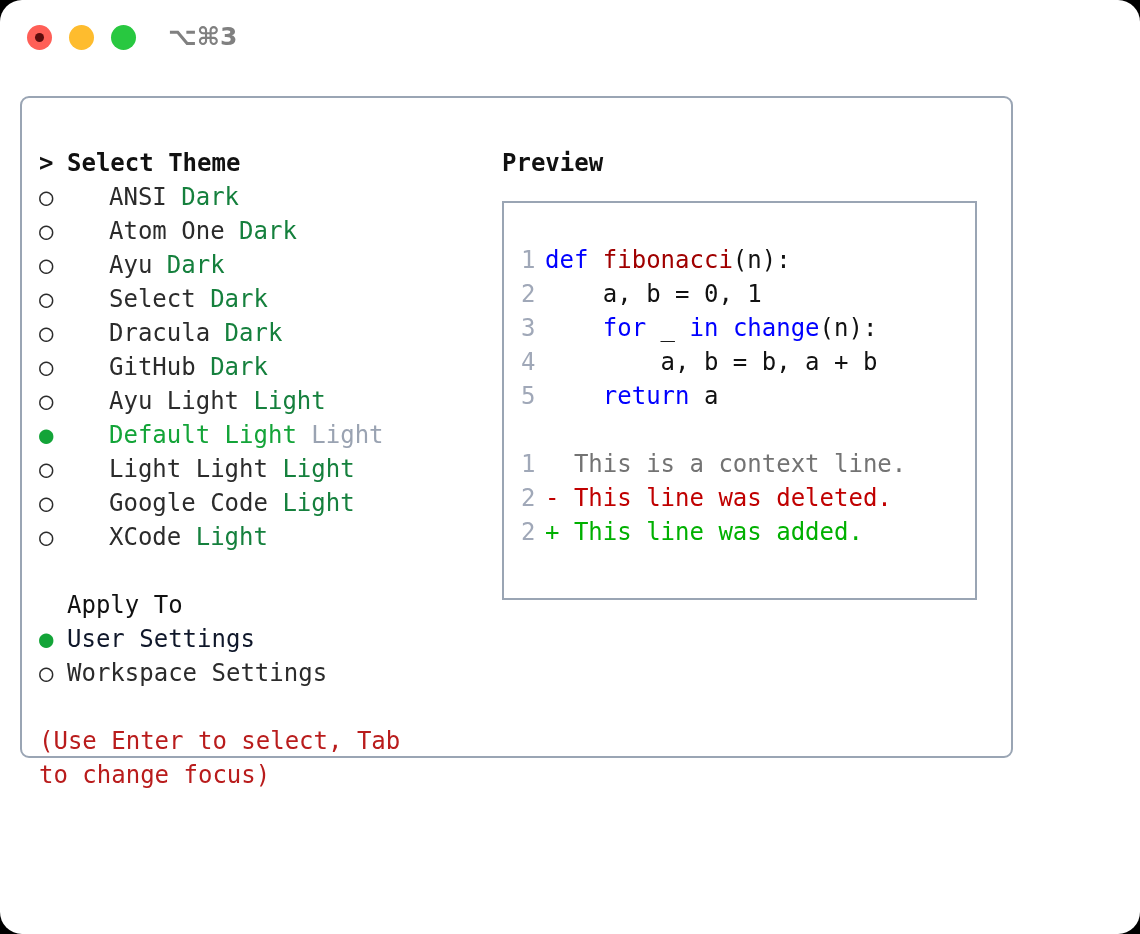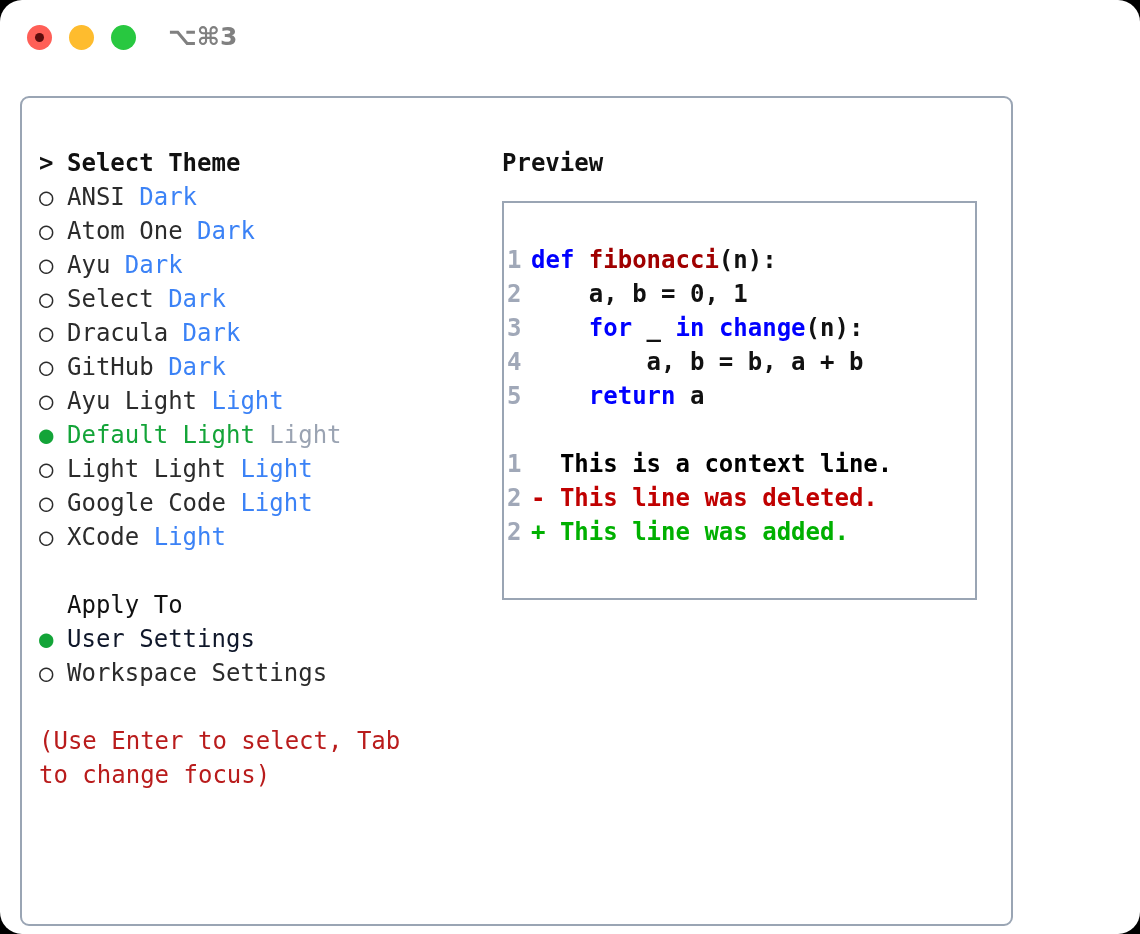--- a/index.html
+++ b/index.html
@@ -66,21 +66,21 @@
     letter-spacing: 0px;
     white-space: pre;
   }
 
   
   .panel {
     position: absolute;
     left: 20px;
     top: 96px;
     width: 993px;
-    height: 830px;
+    height: 662px;
     border: 2px solid #9aa5b4;
     border-radius: 9px;
     box-sizing: border-box;
     background: #ffffff;
   }
 
   
   .left-col {
     position: absolute;
     left: 17px;
@@ -95,22 +95,22 @@
     white-space: pre;
   }
   .tui-line .marker {
     display: inline-block;
     width: 28px;
   }
   .header-line {
     font-weight: bold;
     color: #111111;
   }
-  .theme-name { color: #2b2b2b; }
-  .theme-kind { color: #3b82f6; }
+  .theme-name { color: #2b2b2b; margin-left: 42px; }
+  .theme-kind { color: #15803d; }
   .row-selected .theme-name,
   .row-selected .theme-kind,
   .row-selected .marker { color: #13a438; }
   .row-selected .theme-kind { color: #9aa3b2; }
   .dot-filled { color: #13a438; }
 
   .spacer-md { height: 34px; }
 
   .apply-header {
     font-weight: normal;
@@ -144,44 +144,43 @@
     margin-top: 21px;
     width: 475px;
     height: 399px;
     border: 2px solid #9aa5b4;
     box-sizing: border-box;
     background: #ffffff;
     position: relative;
   }
   .code-area {
     position: absolute;
-    left: 3px;
+    left: 17px;
     top: 40px;
     right: 4px;
-    font-weight: bold;
   }
   .code-line {
     font-family: "DejaVu Sans Mono", "Liberation Mono", monospace;
     font-size: 24px;
     line-height: 34px;
     white-space: pre;
     color: #111111;
   }
   .ln {
     color: #a0a8b8;
     display: inline-block;
     width: 14px;
     text-align: right;
     margin-right: 10px;
   }
   .kw   { color: #0000ff; }
   .fn   { color: #a00000; }
   .plain{ color: #111111; }
   .diff-gap { height: 34px; }
-  .ctx  { color: #000000; }
+  .ctx  { color: #737373; }
   .del  { color: #c00000; }
   .add  { color: #00b000; }
 </style>
 </head>
 <body>
 
 <div class="app-window">
 
   <div class="titlebar">
     <div class="lights">

